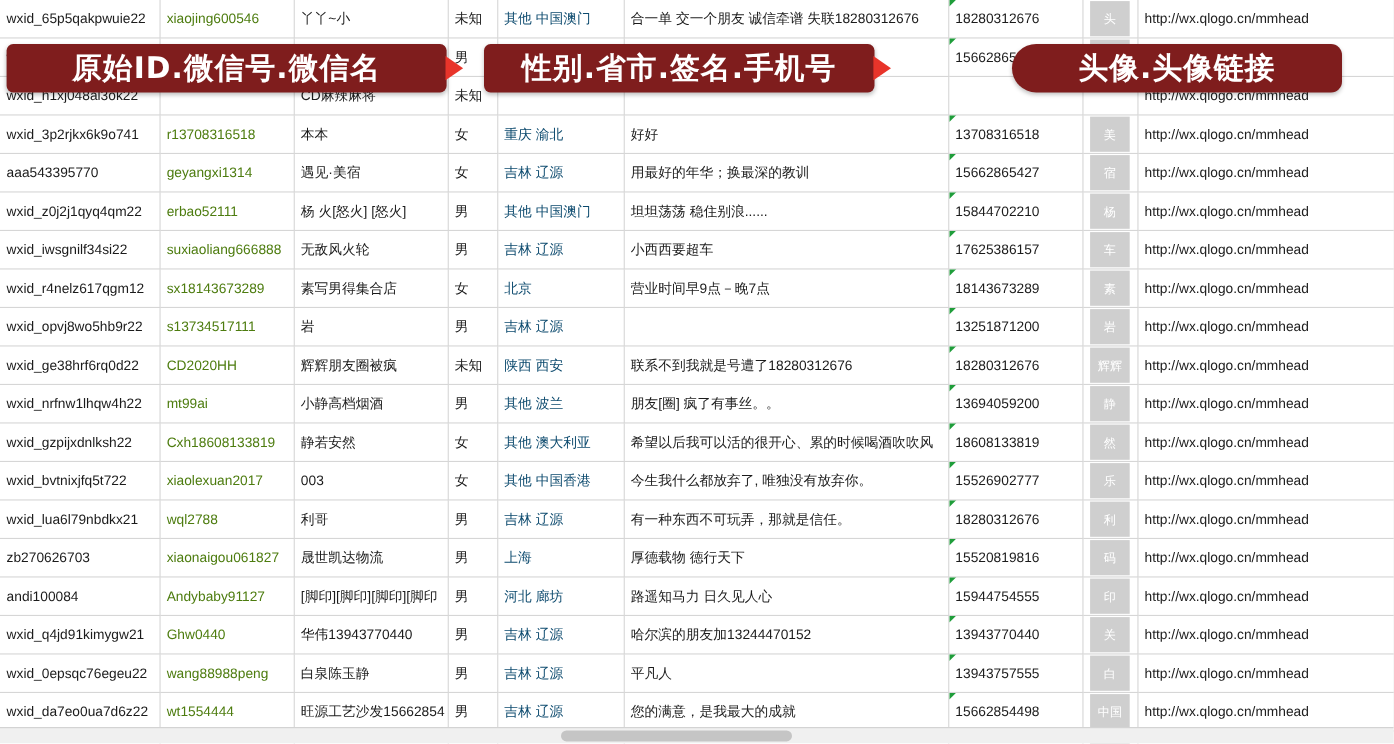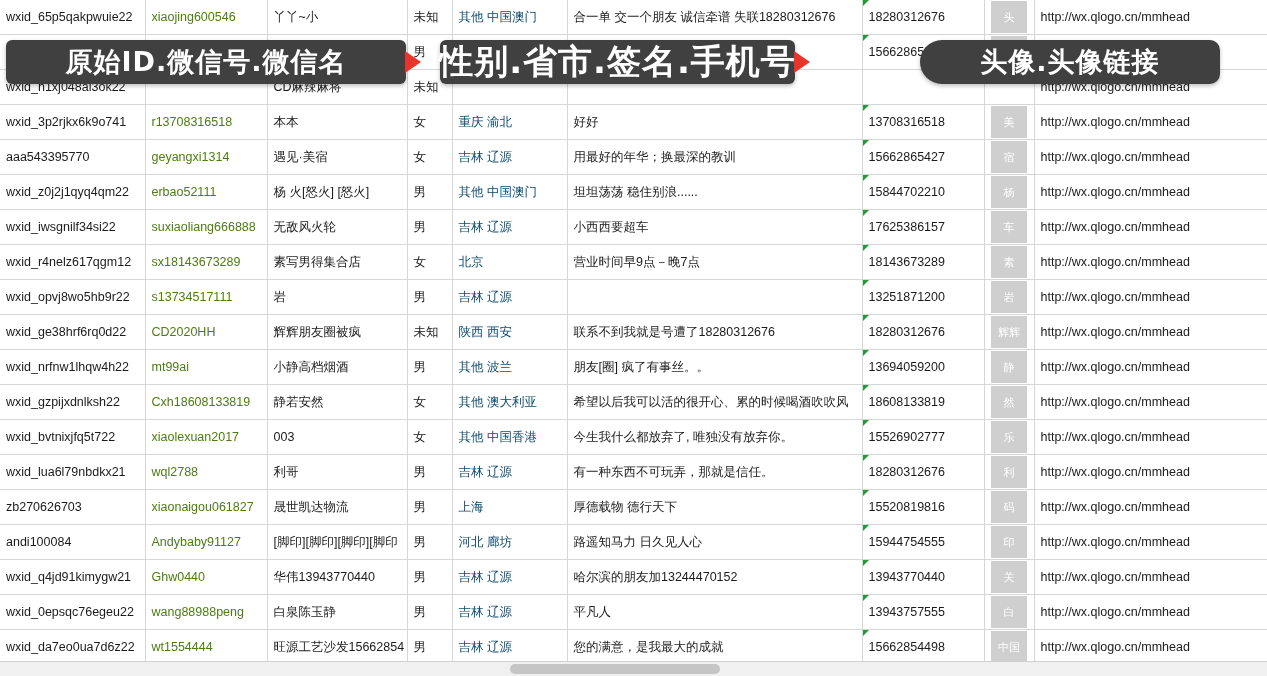--- a/index.html
+++ b/index.html
@@ -96,21 +96,21 @@
     color: #fff;
     font-family: "DejaVu Sans", sans-serif;
   }
 
   
   .banner {
     position: absolute;
     display: flex;
     align-items: center;
     justify-content: center;
-    background: #404040;
+    background: #7f1d1d;
     color: #ffffff;
     font-weight: bold;
     font-family: "DejaVu Sans", sans-serif;
     letter-spacing: 1px;
     border-radius: 6px;
     box-shadow: 0 2px 4px rgba(0,0,0,0.25);
     white-space: nowrap;
   }
   .banner .tail {
     position: absolute;
@@ -119,21 +119,21 @@
     margin-top: -11px;
     width: 0; height: 0;
     border-left: 16px solid #e8342a;
     border-top: 11px solid transparent;
     border-bottom: 11px solid transparent;
   }
   #banner-1 {
     left: 6px;  top: 40px;  width: 400px; height: 44px; font-size: 27px;
   }
   #banner-2 {
-    left: 440px; top: 40px; width: 355px; height: 44px; font-size: 34px;
+    left: 440px; top: 40px; width: 355px; height: 44px; font-size: 27px;
   }
   #banner-3 {
     left: 920px; top: 40px; width: 300px; height: 44px; font-size: 27px; text-align: center;
   }
   #banner-3 { border-radius: 22px 10px 10px 22px; }
 
   
   .hscroll {
     position: absolute;
     left: 0; bottom: 0;

